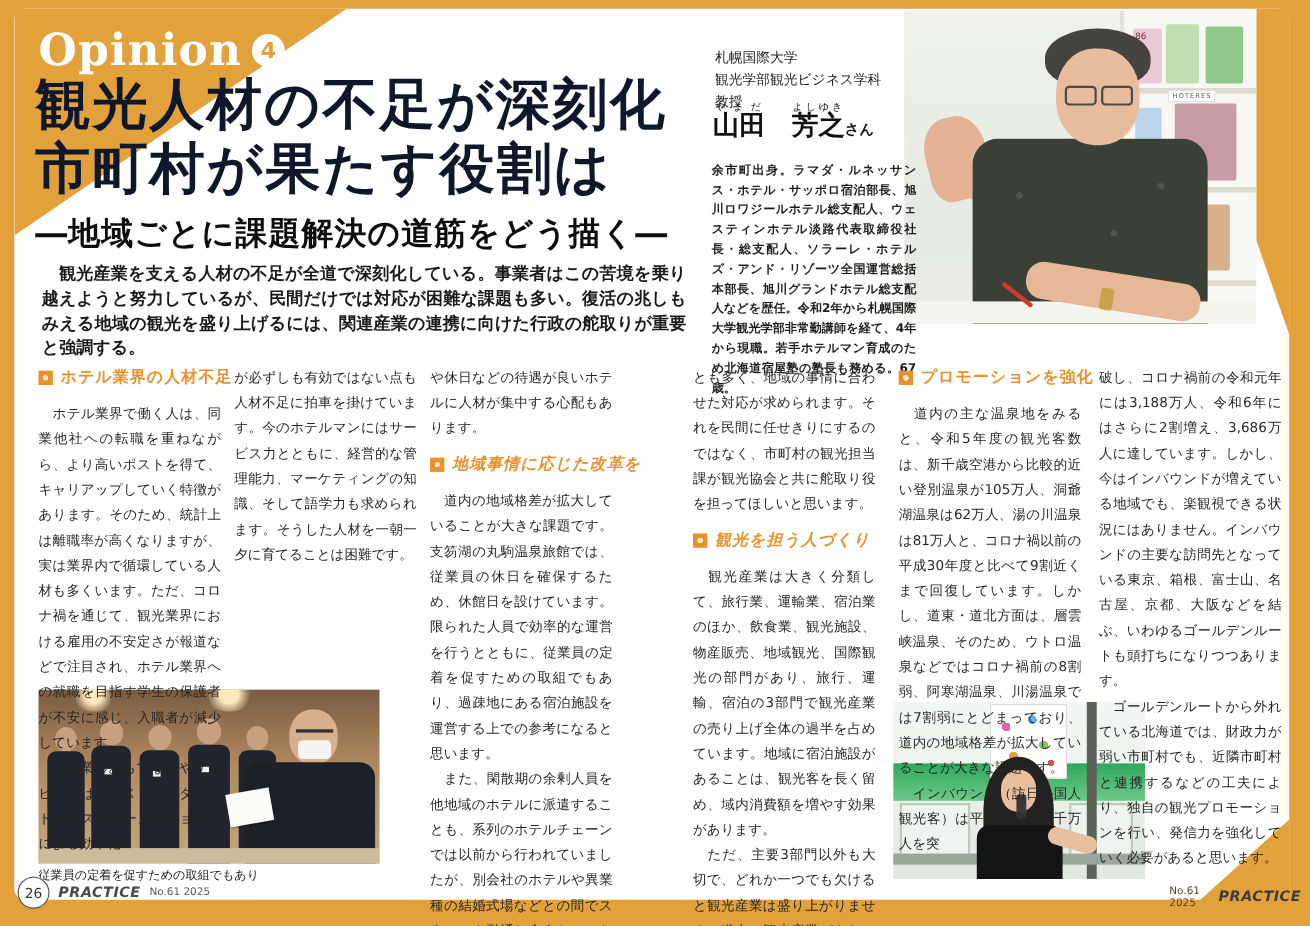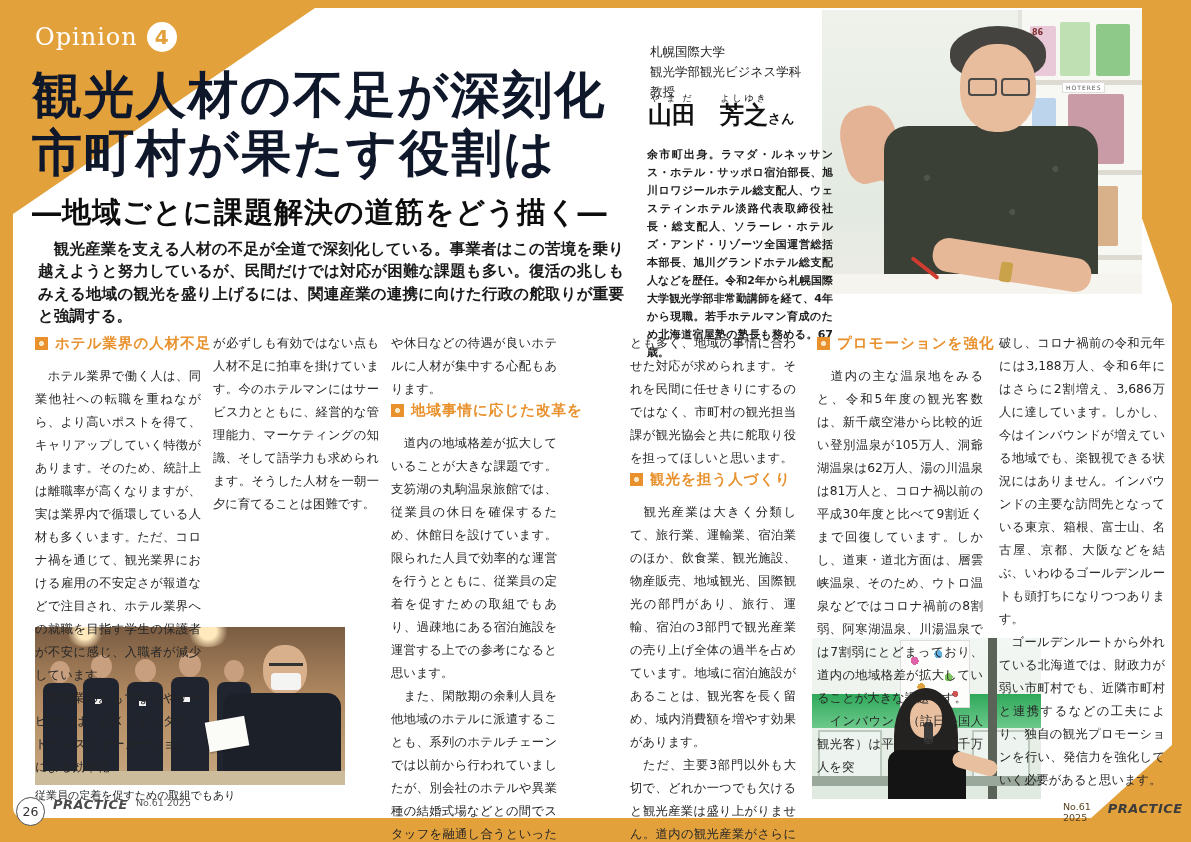--- a/index.html
+++ b/index.html
@@ -10,21 +10,21 @@
   
   .banner-tl{position:absolute;left:13px;top:8px;width:302px;height:206px;background:#E3A13C;
              clip-path:polygon(0 0,100% 0,0 100%);}
   .block-tr{position:absolute;left:1142px;top:8px;width:30px;height:296px;background:#E3A13C;
             clip-path:polygon(0 0,100% 0,100% 100%,0 71%);}
   .corner-br{position:absolute;left:1090px;top:745px;width:82px;height:74px;background:#E3A13C;
              clip-path:polygon(100% 0,100% 100%,0 100%);}
 
   
   .kicker{position:absolute;left:35px;top:22px;display:flex;align-items:center;gap:9px;color:#fff;}
-  .kicker .word{font-family:"DejaVu Serif",serif;font-weight:normal;font-size:24px;letter-spacing:1px;}
+  .kicker .word{font-family:"DejaVu Serif",serif;font-weight:bold;font-size:40px;letter-spacing:1px;}
   .kicker .num{width:30px;height:30px;border-radius:50%;background:#fff;color:#E3A13C;
                display:flex;align-items:center;justify-content:center;font-weight:900;font-size:20px;}
 
   
   .title{position:absolute;left:32px;top:66px;color:#0f172a;font-weight:900;
          font-size:50px;line-height:58px;letter-spacing:2px;white-space:nowrap;}
   .subtitle{position:absolute;left:32px;top:193px;color:#0d0d0d;font-weight:900;
             font-size:29px;letter-spacing:1px;white-space:nowrap;}
   .lead{position:absolute;left:38px;top:238px;width:586px;font-size:15.5px;font-weight:bold;
         line-height:1.45;color:#1a1a1a;text-align:justify;}
@@ -38,33 +38,33 @@
        color:#1e1e1e;text-align:justify;font-weight:bold;}
 
   
   .col{position:absolute;top:332px;width:166px;font-size:12.3px;line-height:23px;
        color:#262626;text-align:justify;}
   .col p{margin:0;}
   .c1{left:35px;}  .c2{left:213px;} .c3{left:391px;}
   .c4{left:630px;} .c5{left:817px;} .c6{left:999px;}
   .sec-head{display:flex;align-items:center;gap:7px;color:#E8912D;font-weight:bold;
             font-size:14.5px;letter-spacing:1px;line-height:1;margin:4px 0 14px 0;white-space:nowrap;}
-  .sec-head.mid{margin-top:2px;}
+  .sec-head.mid{margin-top:14px;font-style:italic;}
   .bullet{width:13px;height:13px;flex:0 0 13px;
           background:radial-gradient(circle at 50% 50%, #fbe7c4 0 2.5px, #E8912D 2.5px);}
 
   
   .photo{position:absolute;overflow:hidden;}
   .photo-prof{left:822px;top:10px;width:320px;height:284px;background:linear-gradient(180deg,#eef2ea 0%,#e3eae2 70%,#edece6 100%);}
   .shelf{position:absolute;right:0;top:0;width:120px;height:100%;background:#f7f7f4;border-left:4px solid #e4e4de;}
   .shelf .board{position:absolute;left:0;width:100%;height:5px;background:#dddad2;}
   .mag{position:absolute;border-radius:2px;}
   .shelf-label{position:absolute;font-size:6px;letter-spacing:1px;color:#555;background:#fff;
                padding:1px 3px;border:1px solid #ddd;}
-  .mag-num{position:absolute;font-size:8px;font-weight:bold;color:#7a2d2d;}
+  .mag-num{position:absolute;font-size:8px;font-weight:normal;color:#7a2d2d;}
   .hair{position:absolute;left:128px;top:16px;width:96px;height:54px;background:#45433f;
         border-radius:50% 50% 42% 42%;}
   .face{position:absolute;left:138px;top:34px;width:76px;height:88px;background:#e7bd9e;border-radius:46%;}
   .glasses{position:absolute;left:146px;top:68px;width:62px;height:15px;}
   .glasses::before,.glasses::after{content:"";position:absolute;top:0;width:25px;height:14px;
         border:2px solid #4a4a48;border-radius:4px;}
   .glasses::before{left:0;} .glasses::after{right:0;}
   .body-shirt{position:absolute;left:62px;top:116px;width:214px;height:172px;background:#3b4037;
         border-radius:24px 24px 0 0;
         background-image:radial-gradient(circle 3px at 20% 30%, #4d5548 0 3px, transparent 3px),
@@ -114,21 +114,21 @@
   .w-face{position:absolute;left:98px;top:62px;width:32px;height:38px;background:#e8bf9f;border-radius:46%;}
   .w-body{position:absolute;left:76px;top:112px;width:78px;height:49px;background:#141414;border-radius:12px 12px 0 0;}
   .mic{position:absolute;left:112px;top:84px;width:9px;height:22px;background:#3a3a3a;border-radius:3px;}
   .w-arm{position:absolute;left:140px;top:118px;width:46px;height:16px;background:#e8bf9f;
          border-radius:8px;transform:rotate(16deg);}
   .seatrail{position:absolute;left:0;top:138px;width:100%;height:10px;background:#9aa89b;}
 
   
   .cap1{position:absolute;left:35px;top:788px;font-size:11px;color:#222;}
   .cap2{position:absolute;left:1045px;top:766px;width:110px;font-size:11px;line-height:1.6;color:#222;}
-  .footer{position:absolute;display:flex;align-items:flex-start;gap:8px;}
+  .footer{position:absolute;display:flex;align-items:center;gap:8px;}
   .f-left{left:16px;top:797px;}
   .f-right{left:1063px;top:801px;}
   .pgnum{width:27px;height:27px;border:1.6px solid #4f4f4f;border-radius:50%;background:#fff;
          display:flex;align-items:center;justify-content:center;font-size:12.5px;color:#333;}
   .maglogo{font-weight:900;font-style:italic;font-size:13px;letter-spacing:.5px;color:#4a4a4a;}
   .f-right .maglogo{color:#3c3c3c;}
   .issue{font-size:9.5px;color:#5a5a5a;}
   .f-right .issue{color:#5a4420;}
 </style>
 </head>

